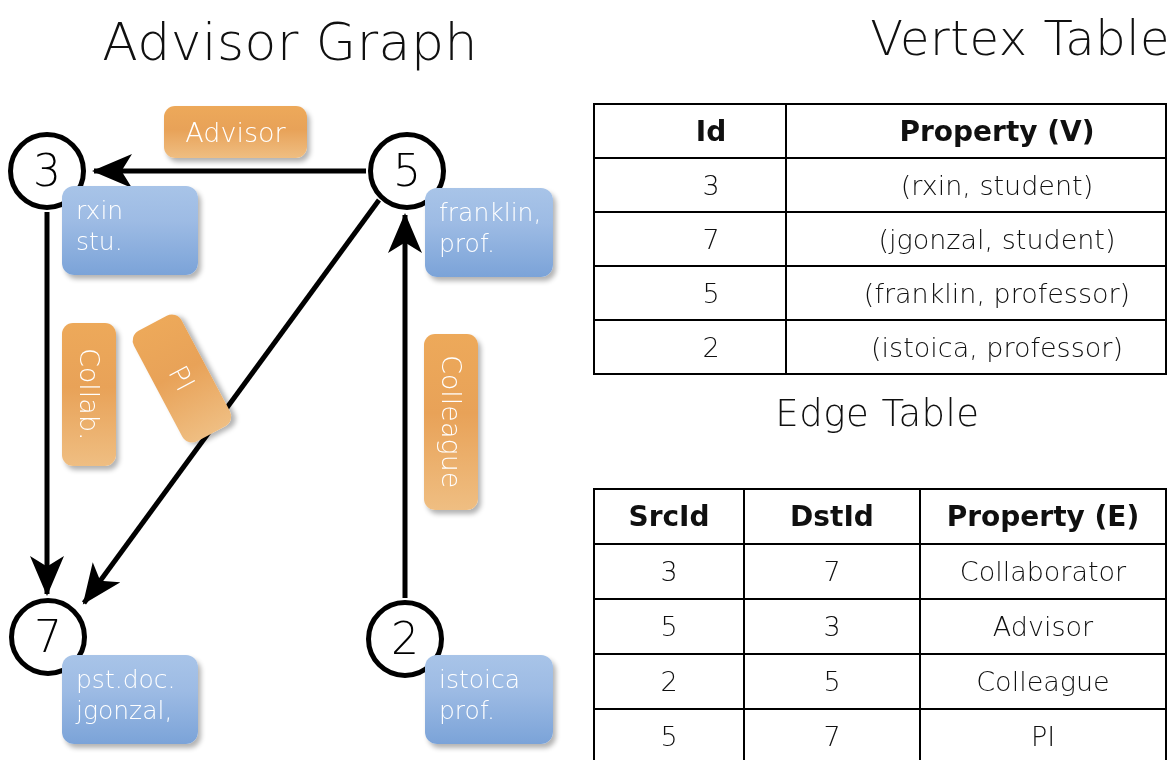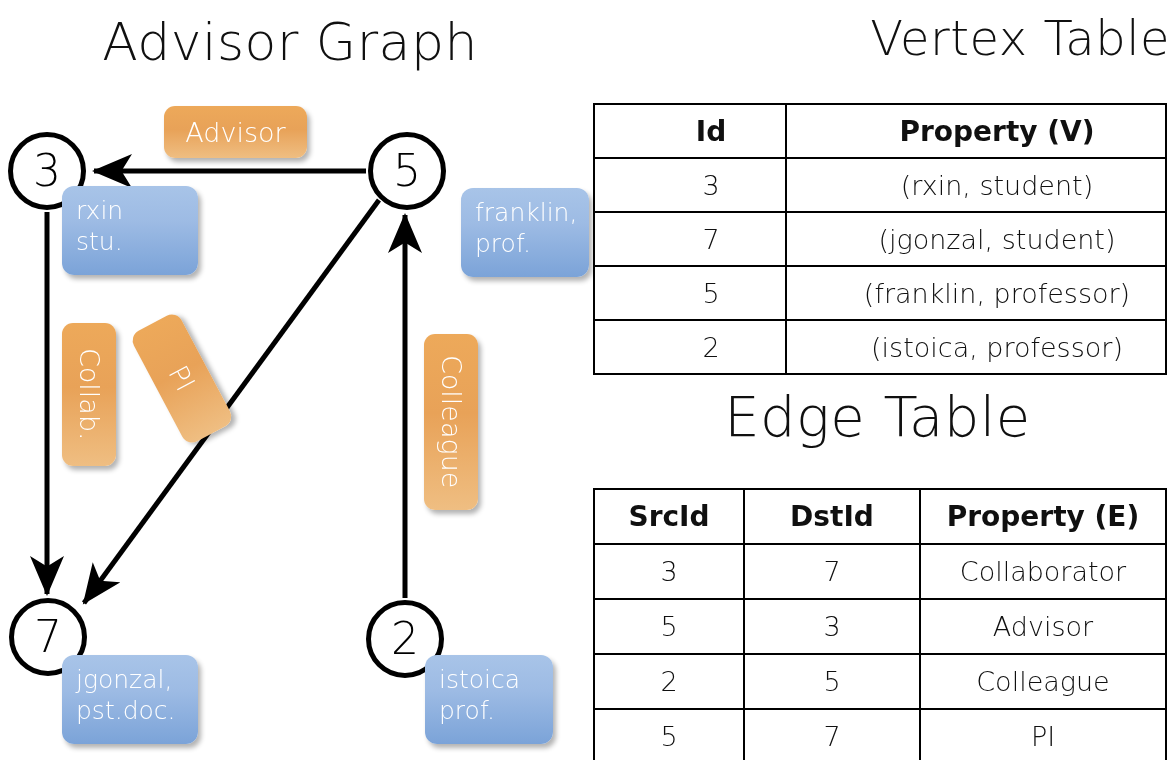--- a/index.html
+++ b/index.html
@@ -29,23 +29,23 @@
     left: 0; top: 12px; width: 580px;
     text-align: center;
     font-size: 52px;
   }
   #title-vertex-table {
     left: 585px; top: 10px; width: 585px;
     text-align: right;
     font-size: 48px;
   }
   #title-edge-table {
-    left: 585px; top: 384px; width: 585px;
+    left: 585px; top: 392px; width: 585px;
     text-align: center;
-    font-size: 56px;
+    font-size: 37px;
   }
 
   
   #graph-panel {
     position: absolute;
     left: 0; top: 0;
     width: 585px; height: 760px;
   }
   #graph-edges {
     position: absolute;
@@ -193,28 +193,28 @@
 
   <div class="node-circle" style="left:366px; top:600px;">
     <span>2</span>
   </div>
 
   <div class="prop-box" style="left:62px; top:186px; width:136px; height:89px;">
     <div>rxin</div>
     <div>stu.</div>
   </div>
 
-  <div class="prop-box" style="left:425px; top:188px; width:128px; height:89px;margin-left:36px;">
+  <div class="prop-box" style="left:425px; top:188px; width:128px; height:89px;">
     <div>franklin,</div>
     <div>prof.</div>
   </div>
 
   <div class="prop-box" style="left:62px; top:655px; width:136px; height:89px;">
+    <div>pst.doc.</div>
     <div>jgonzal,</div>
-    <div>pst.doc.</div>
   </div>
 
   <div class="prop-box" style="left:425px; top:655px; width:128px; height:89px;">
     <div>istoica</div>
     <div>prof.</div>
   </div>
 
 </div>
 
 <table class="grid" id="vertex-table">

